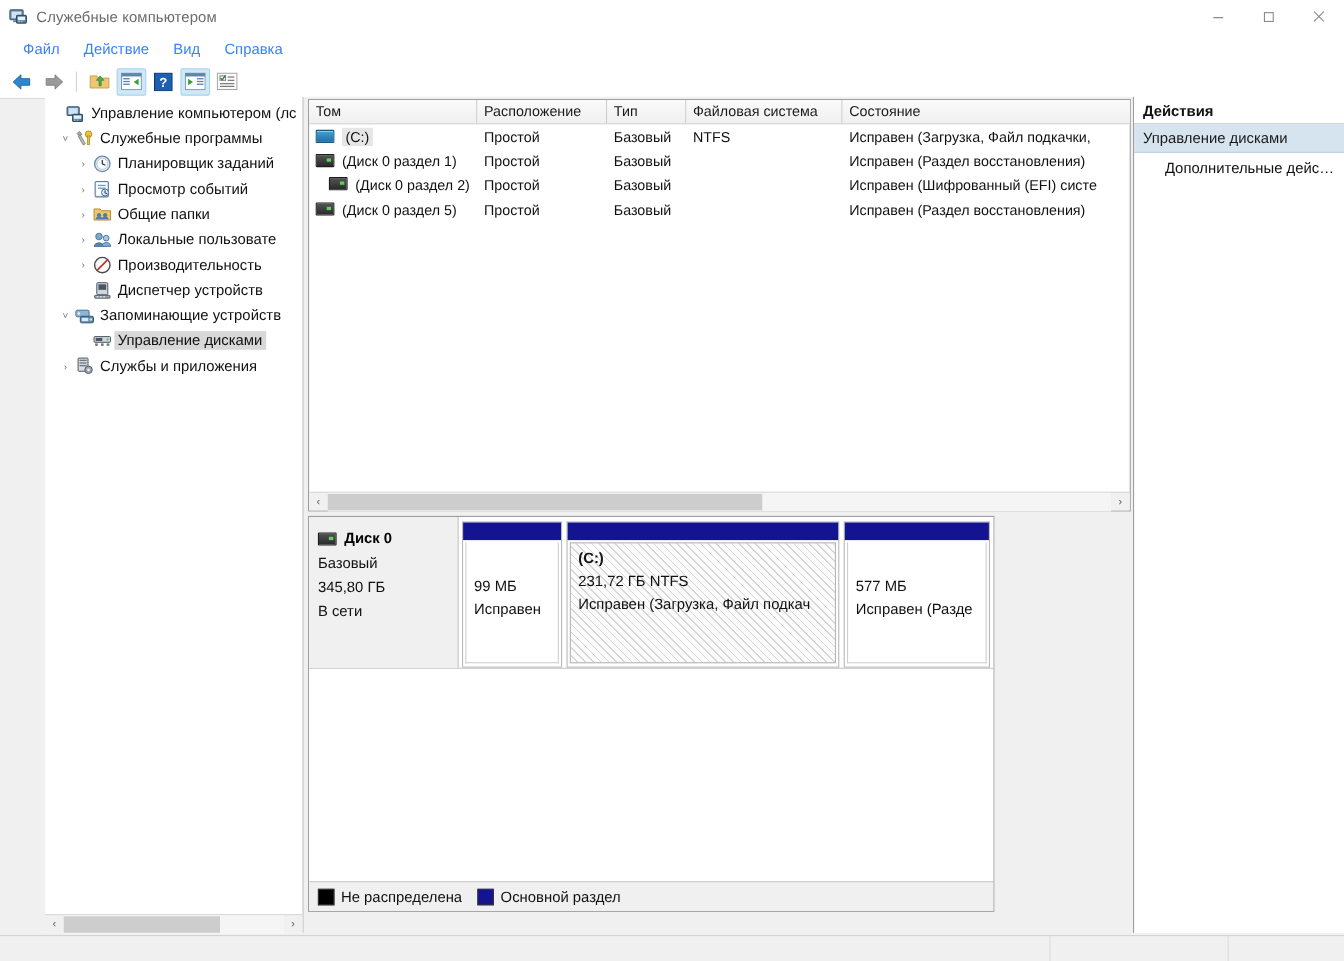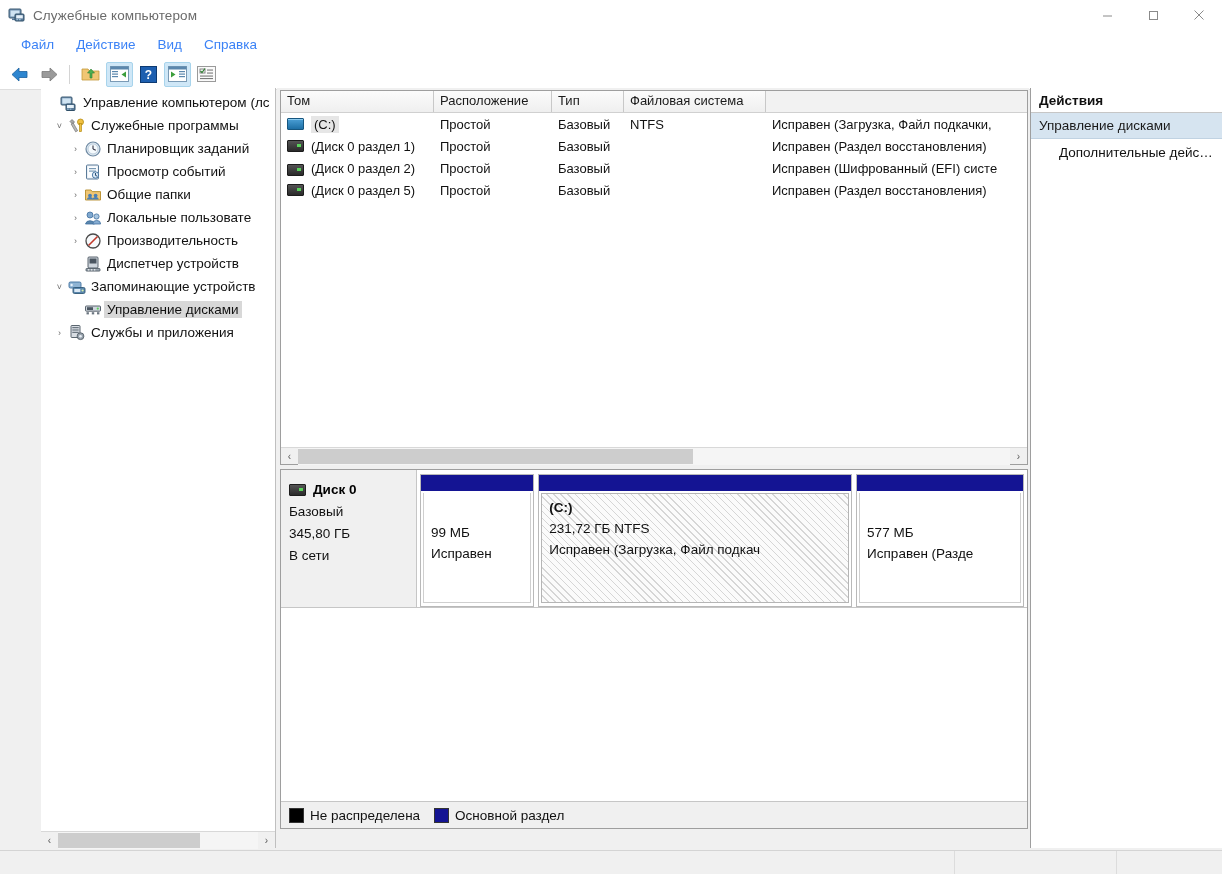--- a/index.html
+++ b/index.html
@@ -131,21 +131,21 @@
   }
   .hs-arrow {
     width:17px; height:17px; display:flex; align-items:center; justify-content:center;
     color:#5a5a5a; font-size:10px; flex:0 0 auto;
   }
   .hs-track { flex:1; height:17px; background:#f5f5f5; position:relative; }
   .hs-thumb { position:absolute; top:1px; height:15px; background:#cdcdcd; }
 
   
   .disk-box {
-    position:absolute; left:3px; top:381px; width:748px; height:360px;
+    position:absolute; left:3px; top:381px; width:624px; height:360px;
     background:#ffffff; border:1px solid #9e9e9e; box-sizing:border-box;
     display:flex; flex-direction:column;justify-content:center;
   }
   .disk-canvas { position:relative; flex:1; background:#ffffff; overflow:hidden; }
   .disk-row {
     position:absolute; left:0; top:0; height:138px; width:100%;
     border-bottom:1px solid #c6c6c6; box-sizing:border-box; display:flex;
   }
   .disk-info {
     width:136px; height:100%; background:#f0f0f0; border-right:1px solid #c6c6c6;
@@ -498,20 +498,21 @@
     </div>
 
     <div class="center-pane">
 
       <div class="vol-box">
         <div class="vol-header">
           <div class="vh" style="width:153px">Том</div>
           <div class="vh" style="width:118px">Расположение</div>
           <div class="vh" style="width:72px">Тип</div>
           <div class="vh" style="width:142px">Файловая система</div>
+          <div class="vh" style="flex:1; border-right:none">Состояние</div>
         </div>
 
         <div class="vol-rows">
 
           <div class="vrow">
             <div class="vcell" style="width:153px; display:flex; align-items:center; padding-left:2px;">
               <span class="vol-icon blue"></span>
               <span class="volname-sel">(C:)</span>
             </div>
             <div class="vcell" style="width:118px">Простой</div>
@@ -525,21 +526,21 @@
               <span class="vol-icon dark"></span>
               <span>(Диск 0 раздел 1)</span>
             </div>
             <div class="vcell" style="width:118px">Простой</div>
             <div class="vcell" style="width:72px">Базовый</div>
             <div class="vcell" style="width:142px"></div>
             <div class="vcell state" style="flex:1">Исправен (Раздел восстановления)</div>
           </div>
 
           <div class="vrow">
-            <div class="vcell" style="width:153px; display:flex; align-items:flex-end; padding-left:2px;">
+            <div class="vcell" style="width:153px; display:flex; align-items:flex-start; padding-left:14px;">
               <span class="vol-icon dark"></span>
               <span>(Диск 0 раздел 2)</span>
             </div>
             <div class="vcell" style="width:118px">Простой</div>
             <div class="vcell" style="width:72px">Базовый</div>
             <div class="vcell" style="width:142px"></div>
             <div class="vcell state" style="flex:1">Исправен (Шифрованный (EFI) систе</div>
           </div>
 
           <div class="vrow">

